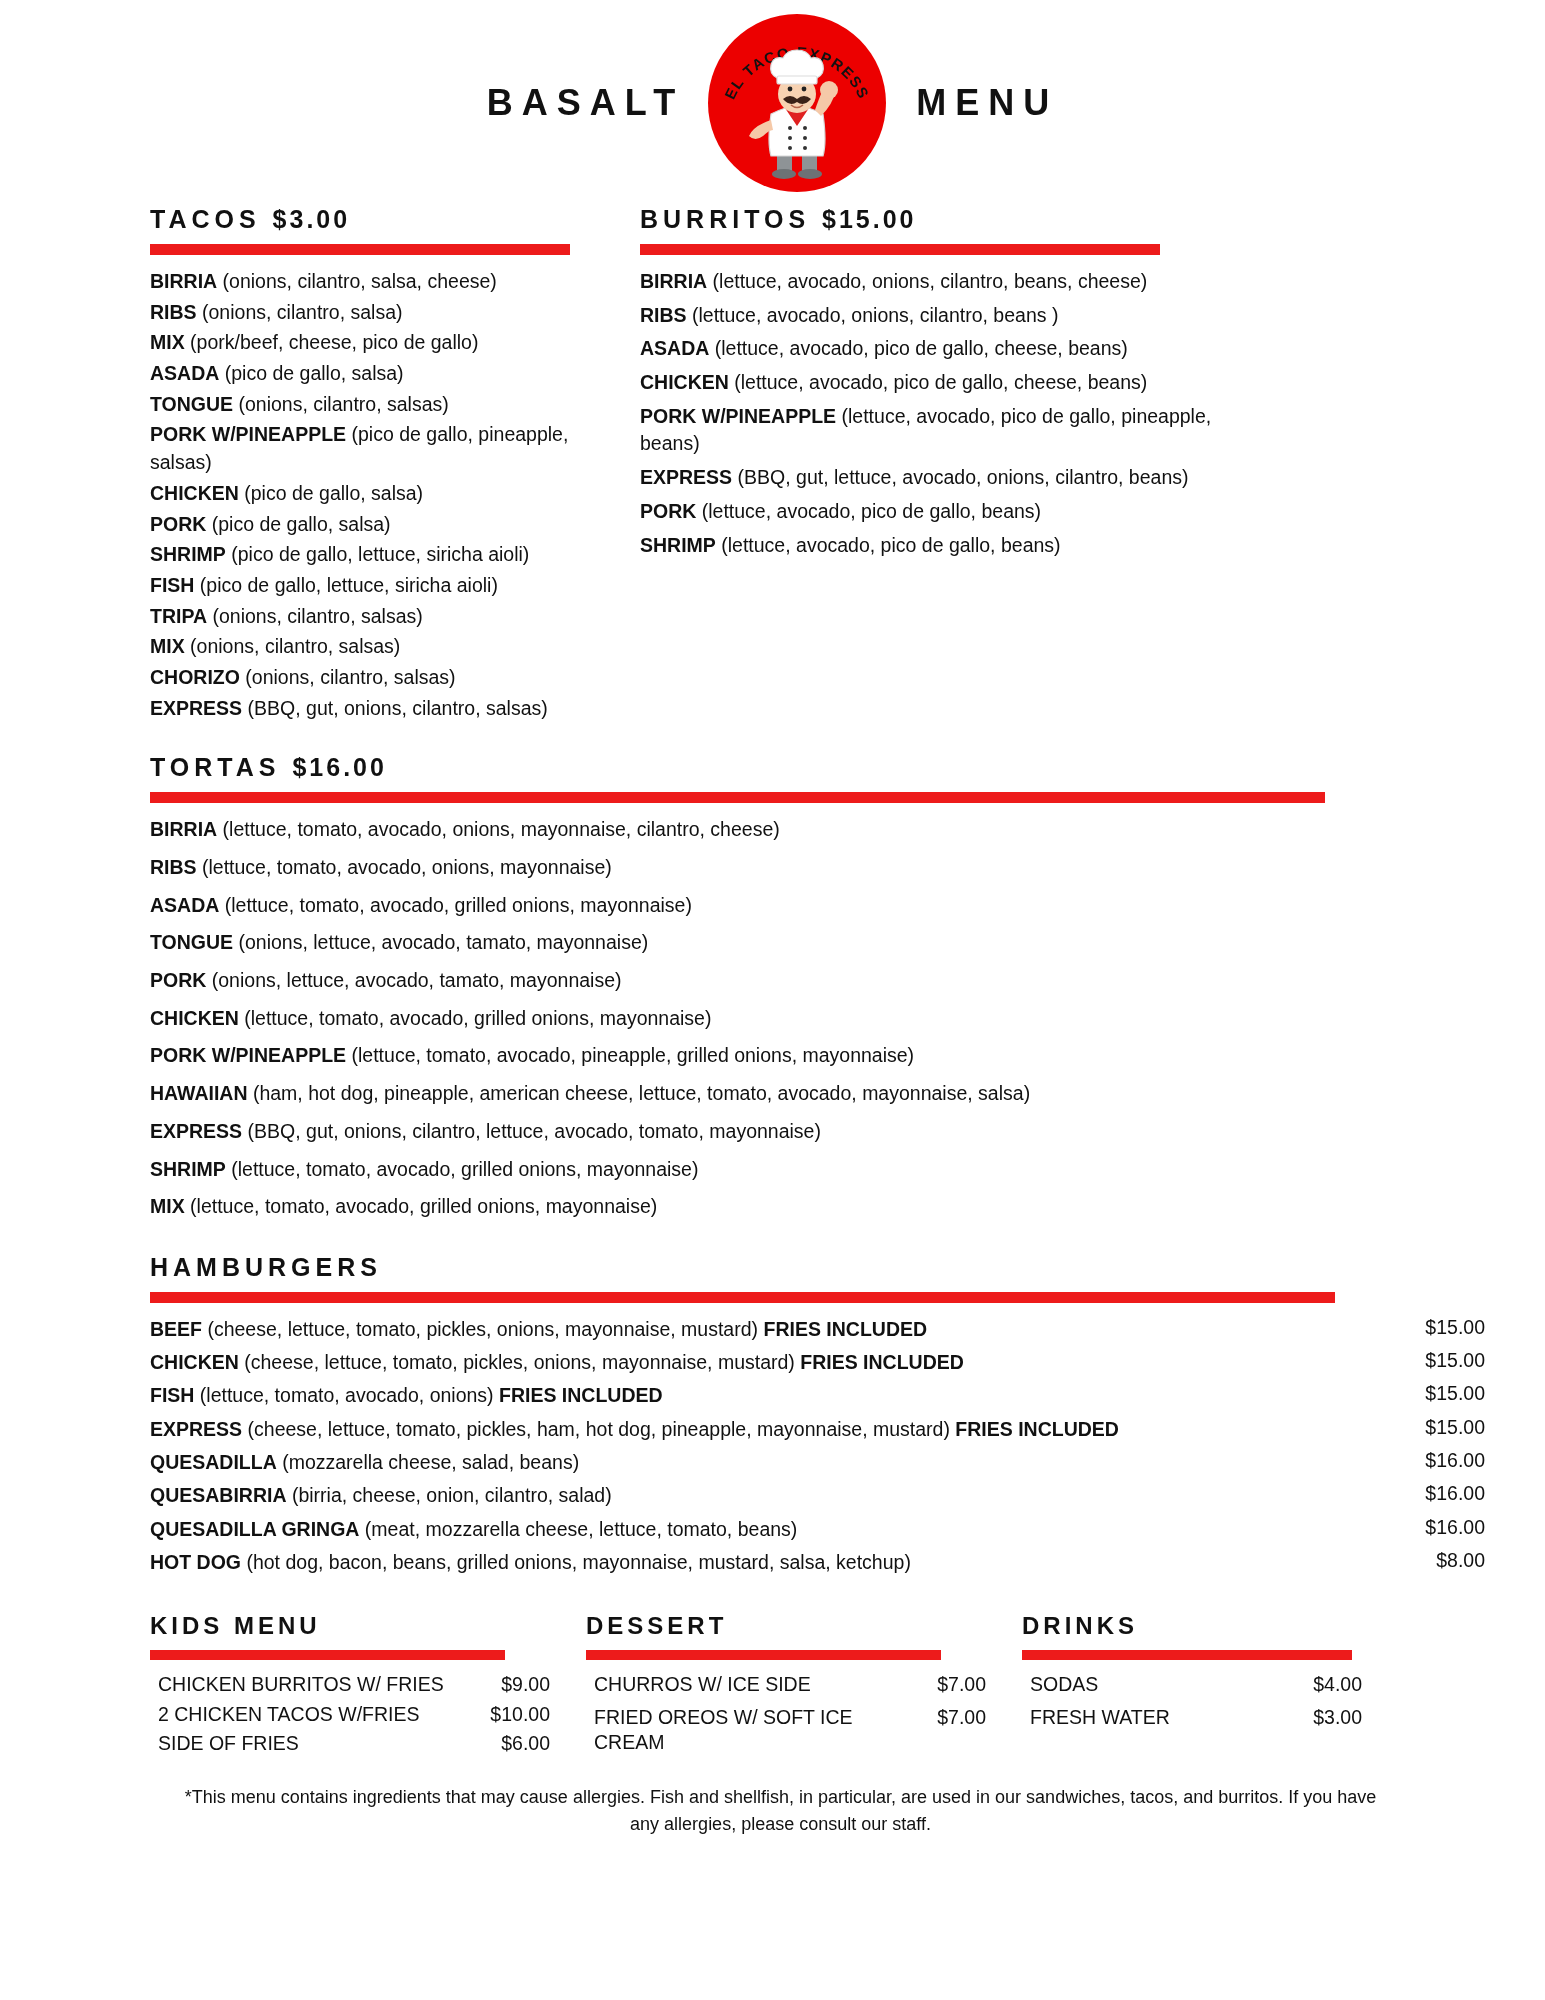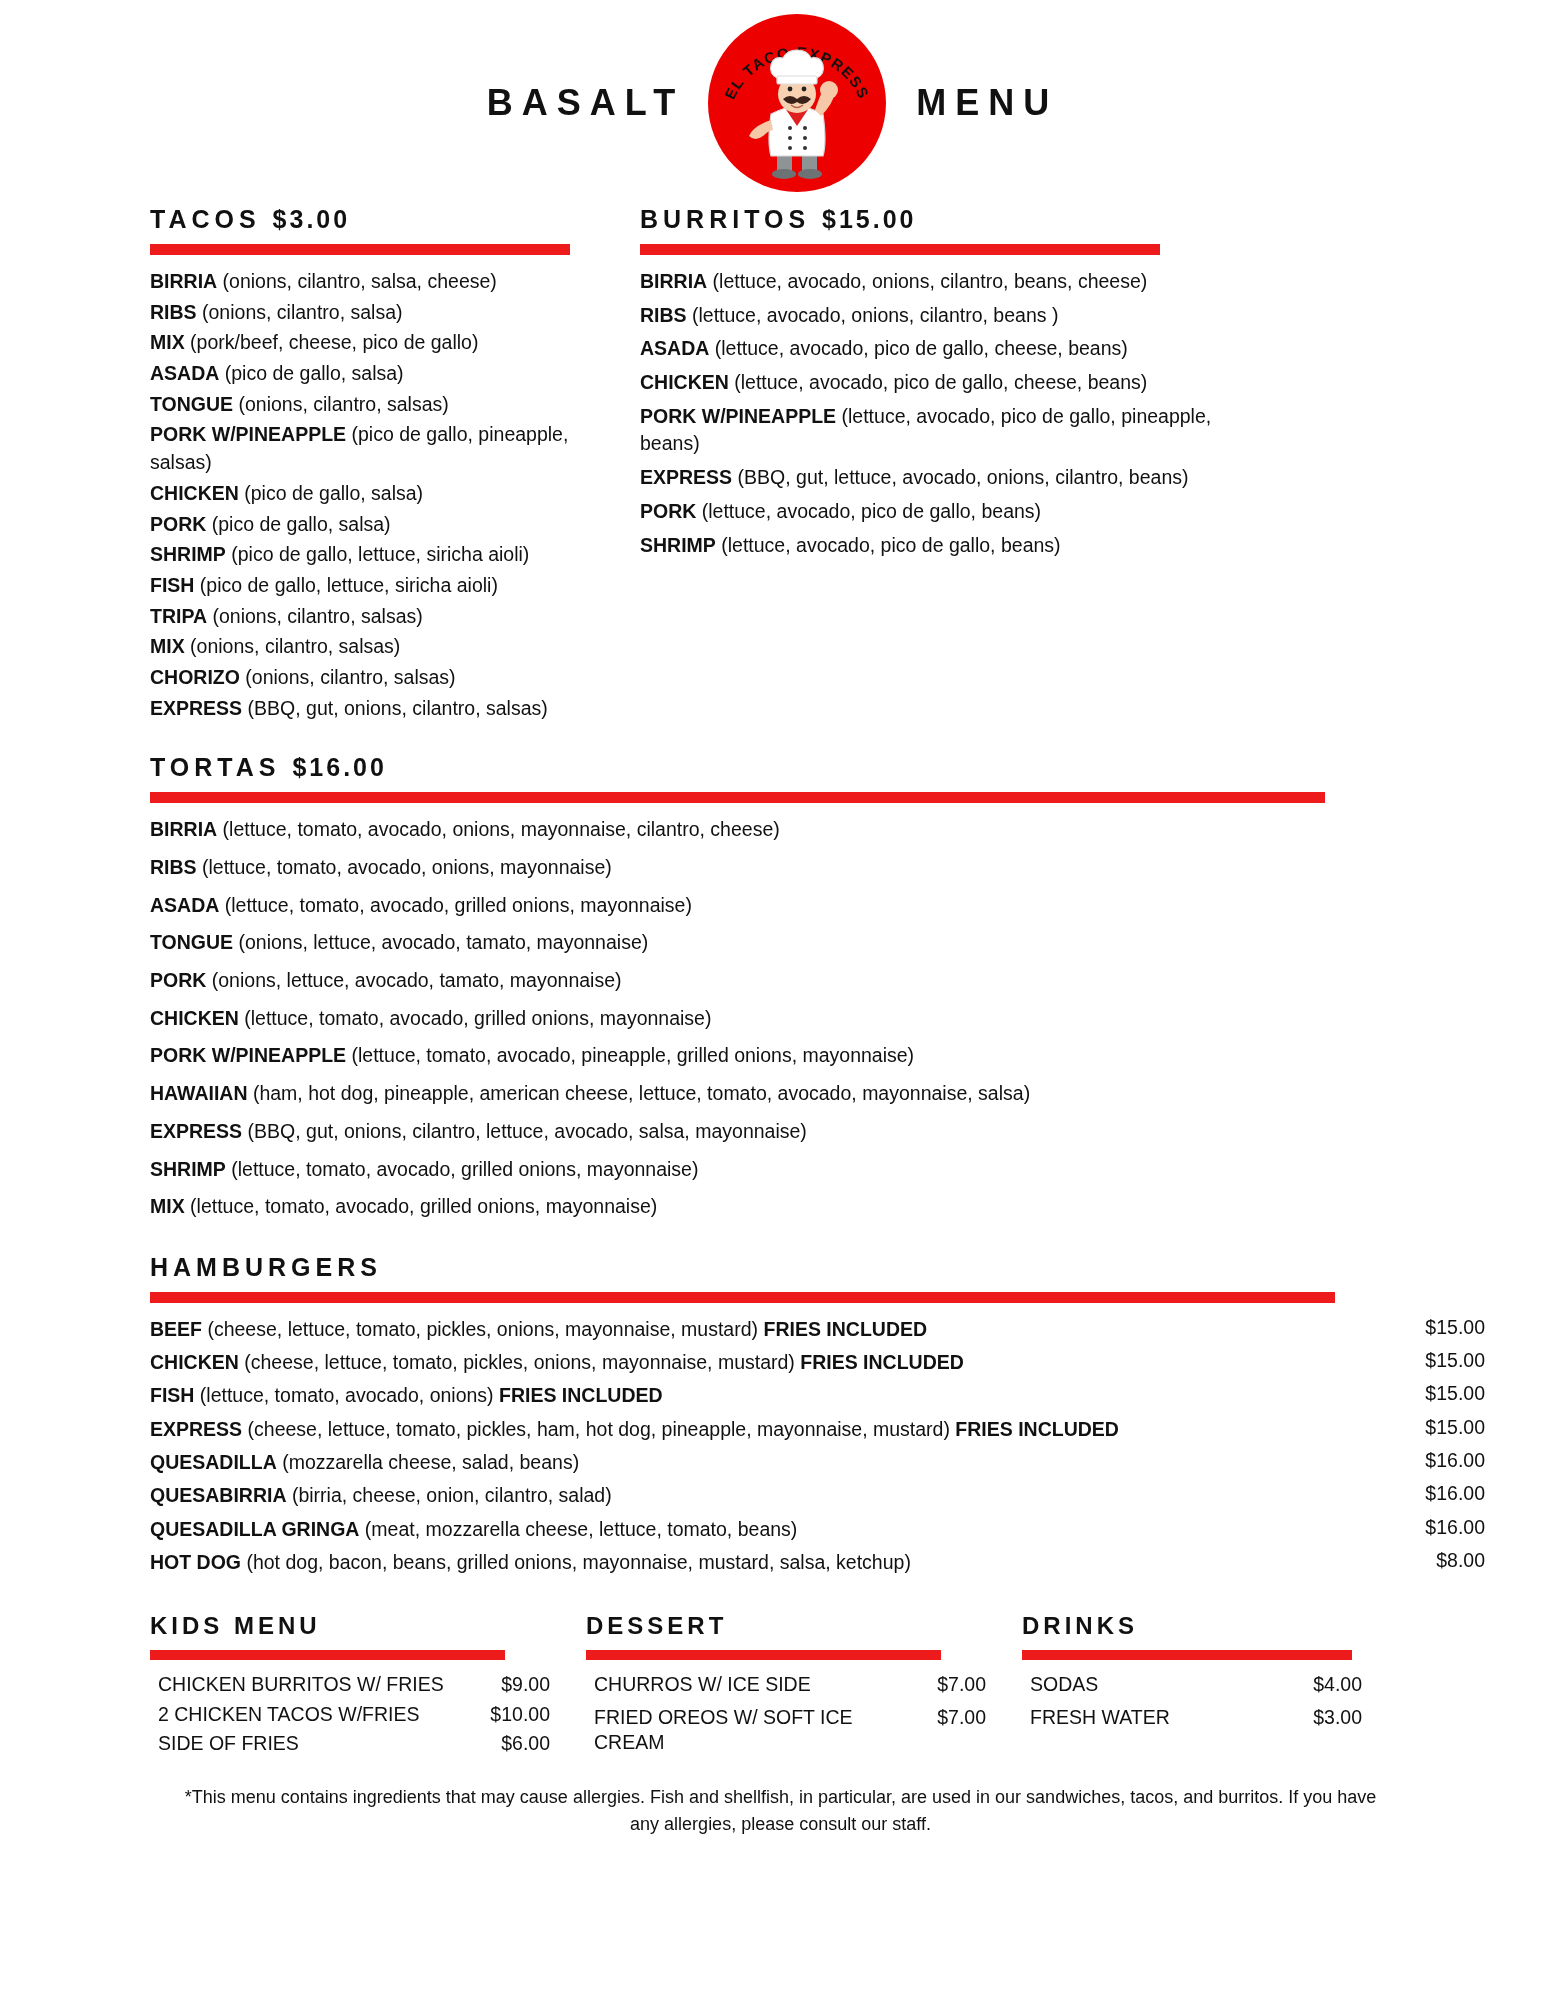--- a/index.html
+++ b/index.html
@@ -289,21 +289,21 @@
     <div class="rule"></div>
     <div>
       <p class="item"><b>BIRRIA</b> <span>(lettuce, tomato, avocado, onions, mayonnaise, cilantro, cheese)</span></p>
       <p class="item"><b>RIBS</b> <span>(lettuce, tomato, avocado, onions, mayonnaise)</span></p>
       <p class="item"><b>ASADA</b> <span>(lettuce, tomato, avocado, grilled onions, mayonnaise)</span></p>
       <p class="item"><b>TONGUE</b> <span>(onions, lettuce, avocado, tamato, mayonnaise)</span></p>
       <p class="item"><b>PORK</b> <span>(onions, lettuce, avocado, tamato, mayonnaise)</span></p>
       <p class="item"><b>CHICKEN</b> <span>(lettuce, tomato, avocado, grilled onions, mayonnaise)</span></p>
       <p class="item"><b>PORK  W/PINEAPPLE</b> <span>(lettuce, tomato, avocado, pineapple, grilled onions, mayonnaise)</span></p>
       <p class="item"><b>HAWAIIAN</b> <span>(ham, hot dog, pineapple, american cheese, lettuce, tomato, avocado, mayonnaise, salsa)</span></p>
-      <p class="item"><b>EXPRESS</b> <span> (BBQ, gut, onions, cilantro, lettuce, avocado, salsa, mayonnaise)</span></p>
+      <p class="item"><b>EXPRESS</b> <span> (BBQ, gut, onions, cilantro, lettuce, avocado, tomato, mayonnaise)</span></p>
       <p class="item"><b>SHRIMP</b> <span>(lettuce, tomato, avocado, grilled onions, mayonnaise)</span></p>
       <p class="item"><b>MIX</b> <span>(lettuce, tomato, avocado, grilled onions, mayonnaise)</span></p>
     </div>
   </div>
 
   <div class="burgers">
     <div class="sec-title">HAMBURGERS</div>
     <div class="rule"></div>
     <div>
       <div class="burger-row">

